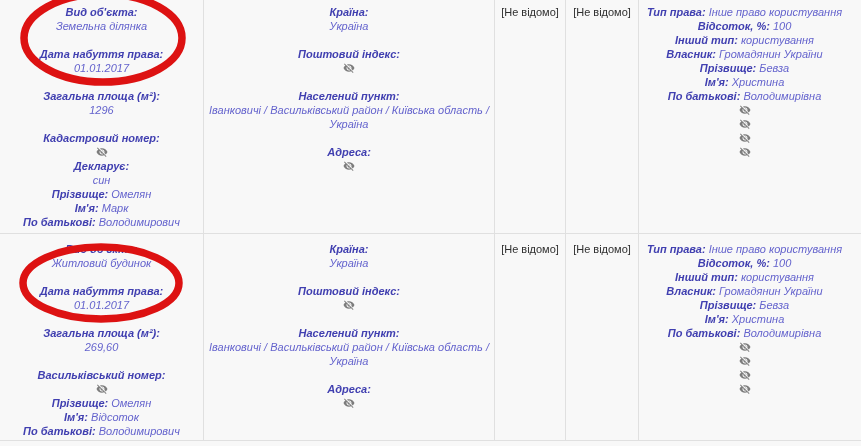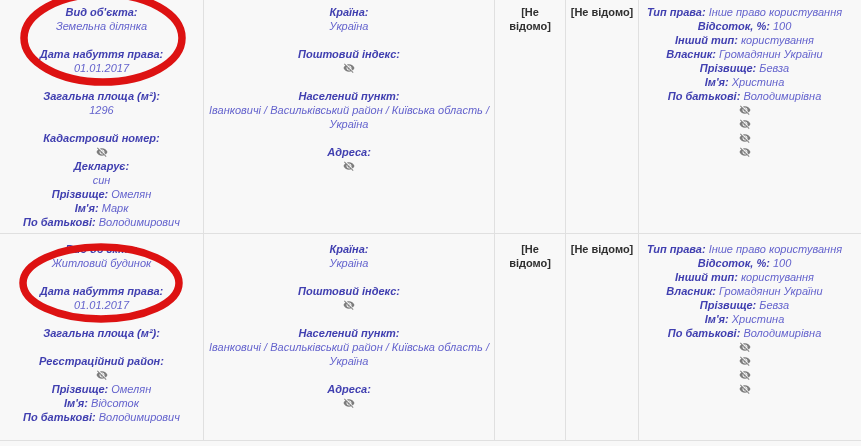--- a/index.html
+++ b/index.html
@@ -26,21 +26,21 @@
   .row2 .cell{padding-top:8px;}
   .c1{width:204px;font-style:italic;}
   .c2{width:291px;}
   .c3{width:71px;}
   .c4{width:73px;}
   .c5{width:211px;border-right:none;padding-left:2px;padding-right:2px;}
   .grp{margin-bottom:14px;}
   .grp.last{margin-bottom:0;}
   .lbl{font-weight:bold;color:#403fb0;}
   .val{color:#6463cd;text-align:center;}
-  .unknown{color:#2f2f2f;font-weight:bold;font-style:normal;}
+  .unknown{color:#2f2f2f;font-weight:normal;font-style:normal;}
   .icon-line{height:14px;display:flex;align-items:center;justify-content:center;}
   .eye{display:block;}
   .overlay{position:absolute;left:0;top:0;pointer-events:none;}
   .overlay ellipse{fill:none;stroke:#dd1212;stroke-width:7.5px;}
 </style>
 </head>
 <body>
 
 <div class="screen">
 
@@ -146,23 +146,24 @@
       <div class="grp">
         <div class="lbl">Вид об'єкта:</div>
         <div class="val">Житловий будинок</div>
       </div>
       <div class="grp">
         <div class="lbl">Дата набуття права:</div>
         <div class="val">01.01.2017</div>
       </div>
       <div class="grp">
         <div class="lbl">Загальна площа (м²):</div>
-      </div>
-      <div class="grp last">
-        <div class="lbl">Реєстраційний район:</div>
+        <div class="val">269,60</div>
+      </div>
+      <div class="grp last">
+        <div class="lbl">Васильківський номер:</div>
         <div class="icon-line">
           <svg class="eye" width="12" height="12" viewBox="0 0 24 24">
               <path fill="#7d7d7d" d="M12 7c2.76 0 5 2.24 5 5 0 .65-.13 1.26-.36 1.83l2.92 2.92c1.51-1.26 2.7-2.89 3.43-4.75-1.73-4.39-6-7.5-11-7.5-1.4 0-2.74.25-3.98.7l2.16 2.16C10.74 7.13 11.35 7 12 7zM2 4.27l2.28 2.28.46.46C3.08 8.3 1.78 10.02 1 12c1.73 4.39 6 7.5 11 7.5 1.55 0 3.03-.3 4.38-.84l.42.42L19.73 22 21 20.73 3.27 3 2 4.27zM7.53 9.8l1.55 1.55c-.05.21-.08.43-.08.65 0 1.66 1.34 3 3 3 .22 0 .44-.03.65-.08l1.55 1.55c-.67.33-1.41.53-2.2.53-2.76 0-5-2.24-5-5 0-.79.2-1.53.53-2.2zm4.31-.78l3.15 3.15.02-.16c0-1.66-1.34-3-3-3l-.17.01z"></path>
             </svg>
         </div>
         <div class="pair"><span class="lbl">Прізвище:</span> <span class="val">Омелян</span></div>
         <div class="pair"><span class="lbl">Ім'я:</span> <span class="val">Відсоток</span></div>
         <div class="pair"><span class="lbl">По батькові:</span> <span class="val">Володимирович</span></div>
       </div>
     </div>

